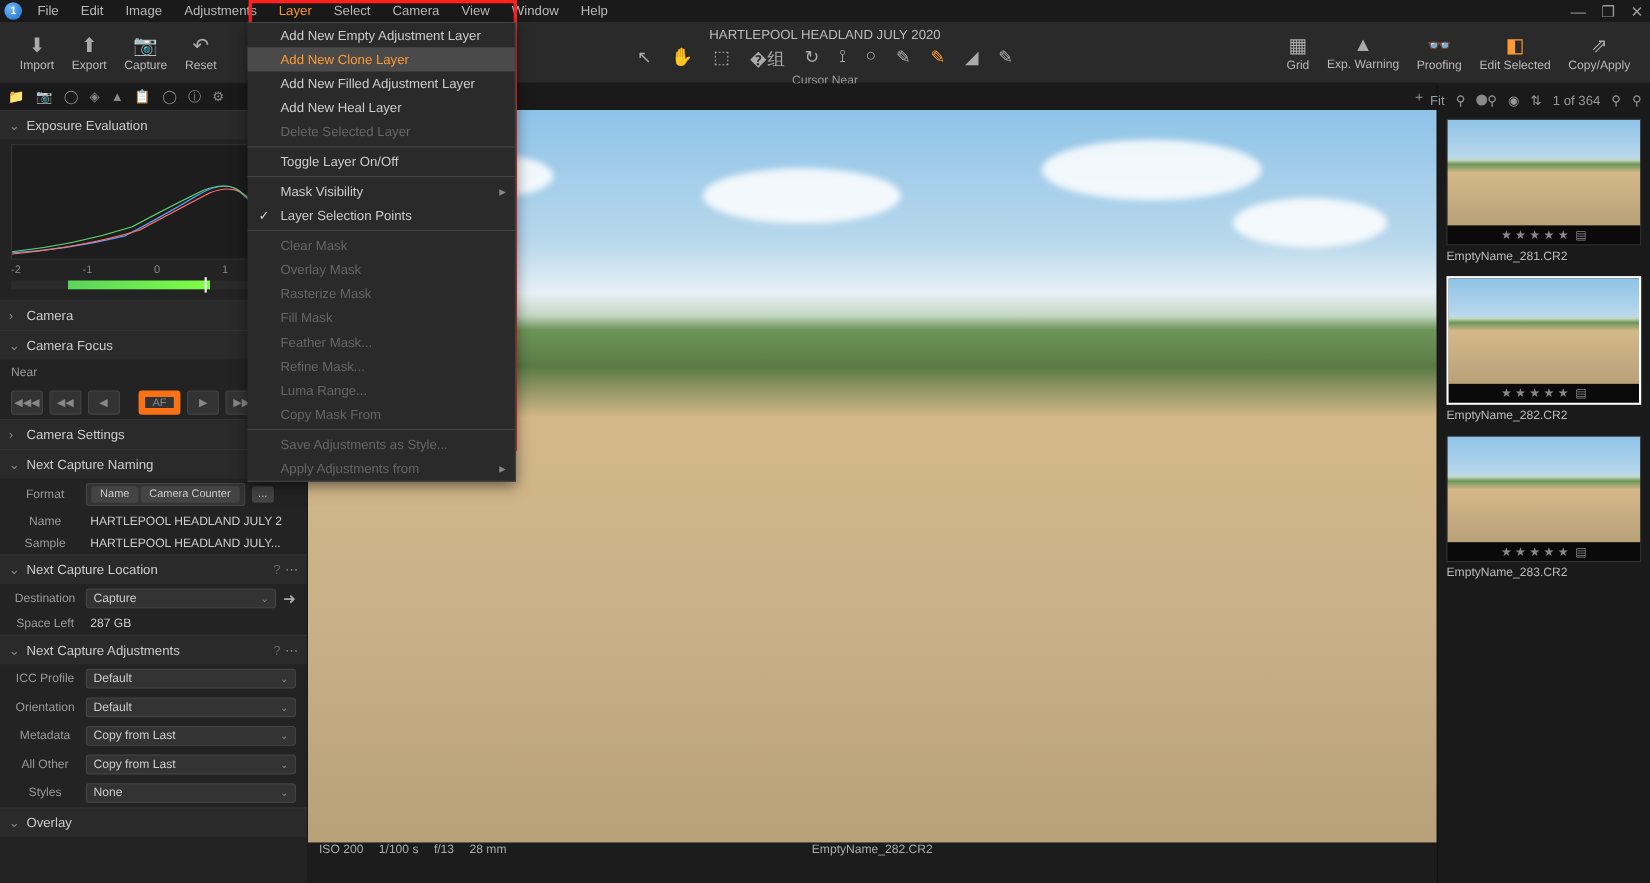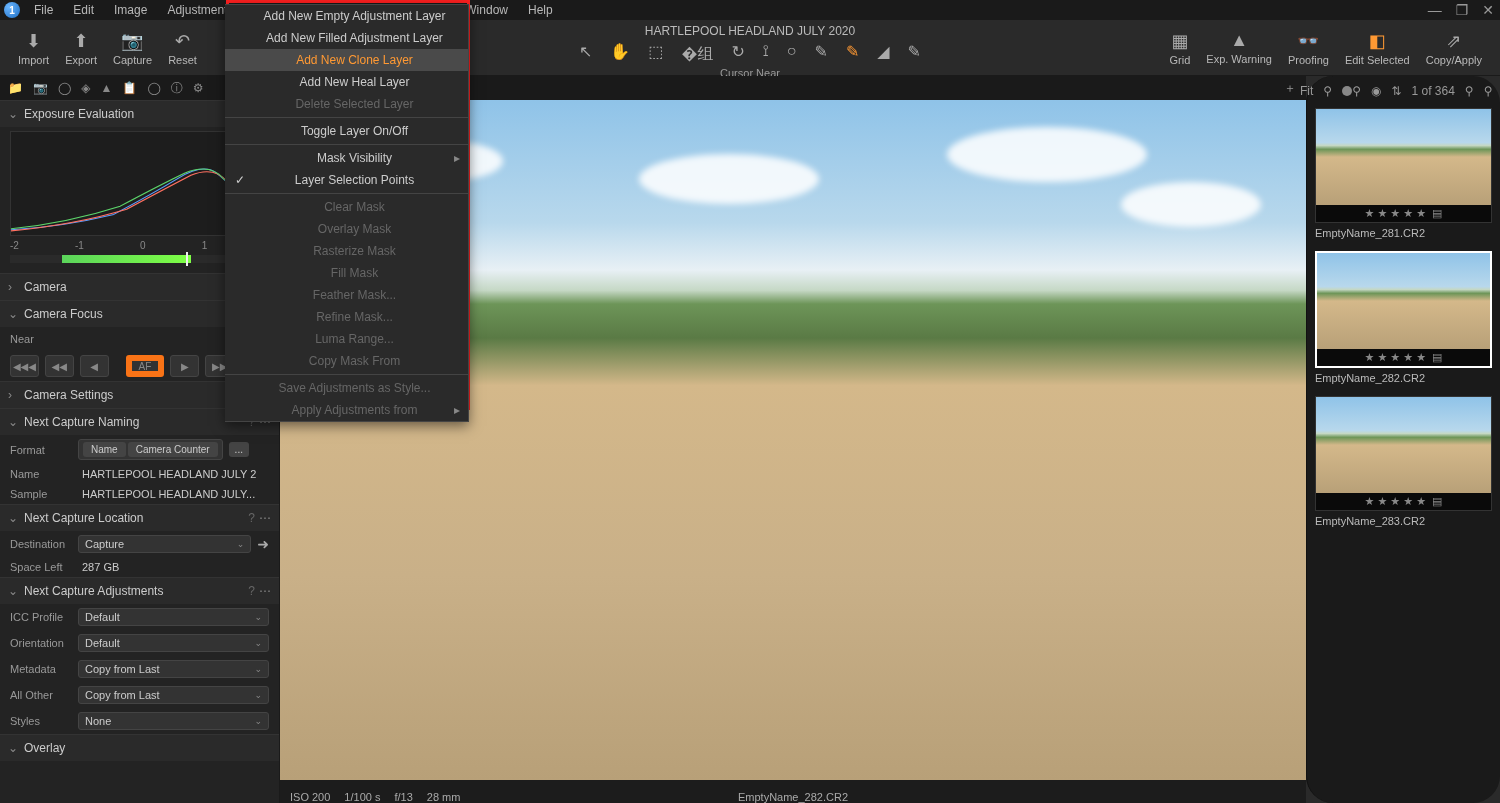--- a/index.html
+++ b/index.html
@@ -38,53 +38,53 @@
 .histo-axis { display:flex; justify-content:space-between; padding:0 10px; font-size:10px; color:#888; }
 .histo-bar { height:8px; margin:4px 10px 10px 10px; background:linear-gradient(90deg,#2a2a2a 0%,#2a2a2a 20%,#5bd45b 20%,#7eff45 70%,#2a2a2a 70%); position:relative; }
 .histo-tick { position:absolute; top:-3px; left:68%; width:2px; height:14px; background:#eee; }
 
 .cf-row { padding: 6px 10px; font-size:11px; display:flex; justify-content:space-between; color:#999; }
 .cf-buttons { display:flex; gap:6px; padding:4px 10px; }
 .cf-b { flex:1; height:22px; background:#333; border:1px solid #444; border-radius:3px; display:flex; align-items:center; justify-content:center; color:#888; font-size:10px; }
 .cf-b.af { border:6px solid #f97316;margin-left:11px; }
 
 .form-row { display:flex; align-items:center; padding:4px 10px; gap:6px; }
-.form-row .lbl { width:62px; font-size:11px; color:#999; text-align:left; }
+.form-row .lbl { width:62px; font-size:11px; color:#999; text-align:center; }
 .chip { background:#444; border-radius:3px; padding:2px 8px; font-size:10px; color:#ccc; }
 .chip-box { background:#333; border:1px solid #444; border-radius:3px; padding:2px 4px; font-size:10px; color:#ccc; display:flex; gap:2px; }
 .val { font-size:11px; color:#ccc; padding-left:4px; flex:1; white-space:nowrap; overflow:hidden; text-overflow:ellipsis; }
 .select { flex:1; background:#333; border:1px solid #444; border-radius:3px; padding:2px 6px; font-size:11px; color:#ccc; display:flex; justify-content:space-between; align-items:center; }
 .select .dd { color:#888; font-size:9px; }
 .arrow { color:#aaa; font-size:14px; }
 .checkbox { width:12px; height:12px; background:#333; border:1px solid #555; border-radius:2px; margin-left:68px; margin-right:6px; }
 
 .center-panel { flex:1; background:#1a1a1a; display:flex; flex-direction:column; position:relative; }
 .layers-bar { height:24px; background:#1a1a1a; display:flex; align-items:center; padding:0 10px; gap:10px; color:#999; }
 .layer-pill { background:#3a3a3a; padding:2px 10px; border-radius:3px; font-size:11px; }
 .layer-plus { margin-left:auto; }
 .zoom-slider { width:100px; height:4px; background:#444; border-radius:2px; position:relative; }
 .zoom-handle { position:absolute; left:0; top:-3px; width:10px; height:10px; border-radius:50%; background:#888; }
 
 .image-view { flex:1; background:#505050; display:flex; align-items:center; justify-content:center; position:relative; overflow:hidden; }
 .photo { width: 100%; height: 100%; background: linear-gradient(180deg, #8fc3e8 0%, #b8d8ec 18%, #e8f0f5 25%, #c5d8c5 28%, #6d9558 30%, #5a7a45 35%, #d4b88a 42%, #c9b088 70%, #b8a078 100%); position:relative; }
 .cloud { position:absolute; background:rgba(255,255,255,0.85); border-radius:50%; filter:blur(3px); }
 
-.status-bar { height:23px; background:#1c1c1c; display:flex; align-items:flex-end; padding:0 10px; color:#aaa; font-size:11px; gap:14px; }
+.status-bar { height:37px; background:#1c1c1c; display:flex; align-items:flex-start; padding:0 10px; color:#aaa; font-size:11px; gap:14px; }
 .status-bar .fname { position:absolute; left:50%; transform:translateX(-50%); }
 
-.right-panel { width: 194px; background:#1a1a1a; border-left:1px solid #111;border-radius:27px; }
+.right-panel { width: 194px; background:#1a1a1a; border-left:1px solid #111; }
 .rp-top { height:24px; display:flex; align-items:center; justify-content:flex-end; gap:10px; padding:0 10px; color:#999; }
 .thumb-list { padding:8px; display:flex; flex-direction:column; gap:8px; }
 .thumb { border:1px solid #333; }
 .thumb.sel { border:2px solid #fff; }
 .thumb-img { height:96px; background: linear-gradient(180deg, #8fc3e8 0%, #b8d8ec 35%, #c5d8c5 38%, #6d9558 42%, #d4b88a 50%, #b8a078 100%); }
 .thumb-stars { background:rgba(0,0,0,0.6); text-align:center; padding:2px 0; color:#888; font-size:11px; }
 .thumb-name { text-align:left; font-size:11px; color:#bbb; padding:4px 0; }
 
-.dropdown { position:absolute; left:225px; top:4px; width:244px; background:#2a2a2a; border:1px solid #444; box-shadow:0 4px 12px rgba(0,0,0,0.5); z-index:100; border-left:none;text-align:center; }
+.dropdown { position:absolute; left:225px; top:20px; width:244px; background:#2a2a2a; border:1px solid #444; box-shadow:0 4px 12px rgba(0,0,0,0.5); z-index:100; border-left:none; }
 .highlight-box { position:absolute; left:226px; top:0px; width:244px; height:410px; border:3px solid #ff2020; z-index:99; pointer-events:none; }
 .dd-item { padding:4px 14px 4px 30px; font-size:12px; color:#ccc; position:relative; }
 .dd-item.hov { background:#4a4a4a; color:#ff9933; }
 .dd-item.dis { color:#666; }
 .dd-sep { height:1px; background:#444; margin:2px 0; }
 .dd-item .arr { position:absolute; right:8px; color:#888; }
 .dd-item .chk { position:absolute; left:10px; color:#ccc; }
 
 svg.histo-curves { position:absolute; inset:0; width:100%; height:100%; }
 </style>
@@ -387,22 +387,22 @@
           </div>
           <div class="thumb-name">EmptyName_283.CR2</div>
         </div>
       </div>
   </div>
 </div>
 
 <div class="highlight-box"></div>
 <div class="dropdown" id="dropdown">
     <div class="dd-item">Add New Empty Adjustment Layer</div>
+    <div class="dd-item hov">Add New Clone Layer</div>
     <div class="dd-item">Add New Filled Adjustment Layer</div>
-    <div class="dd-item hov">Add New Clone Layer</div>
     <div class="dd-item">Add New Heal Layer</div>
     <div class="dd-item dis">Delete Selected Layer</div>
     <div class="dd-sep"></div>
     <div class="dd-item">Toggle Layer On/Off</div>
     <div class="dd-sep"></div>
     <div class="dd-item">Mask Visibility<span class="arr">▸</span></div>
     <div class="dd-item"><span class="chk">✓</span>Layer Selection Points</div>
     <div class="dd-sep"></div>
     <div class="dd-item dis">Clear Mask</div>
     <div class="dd-item dis">Overlay Mask</div>

